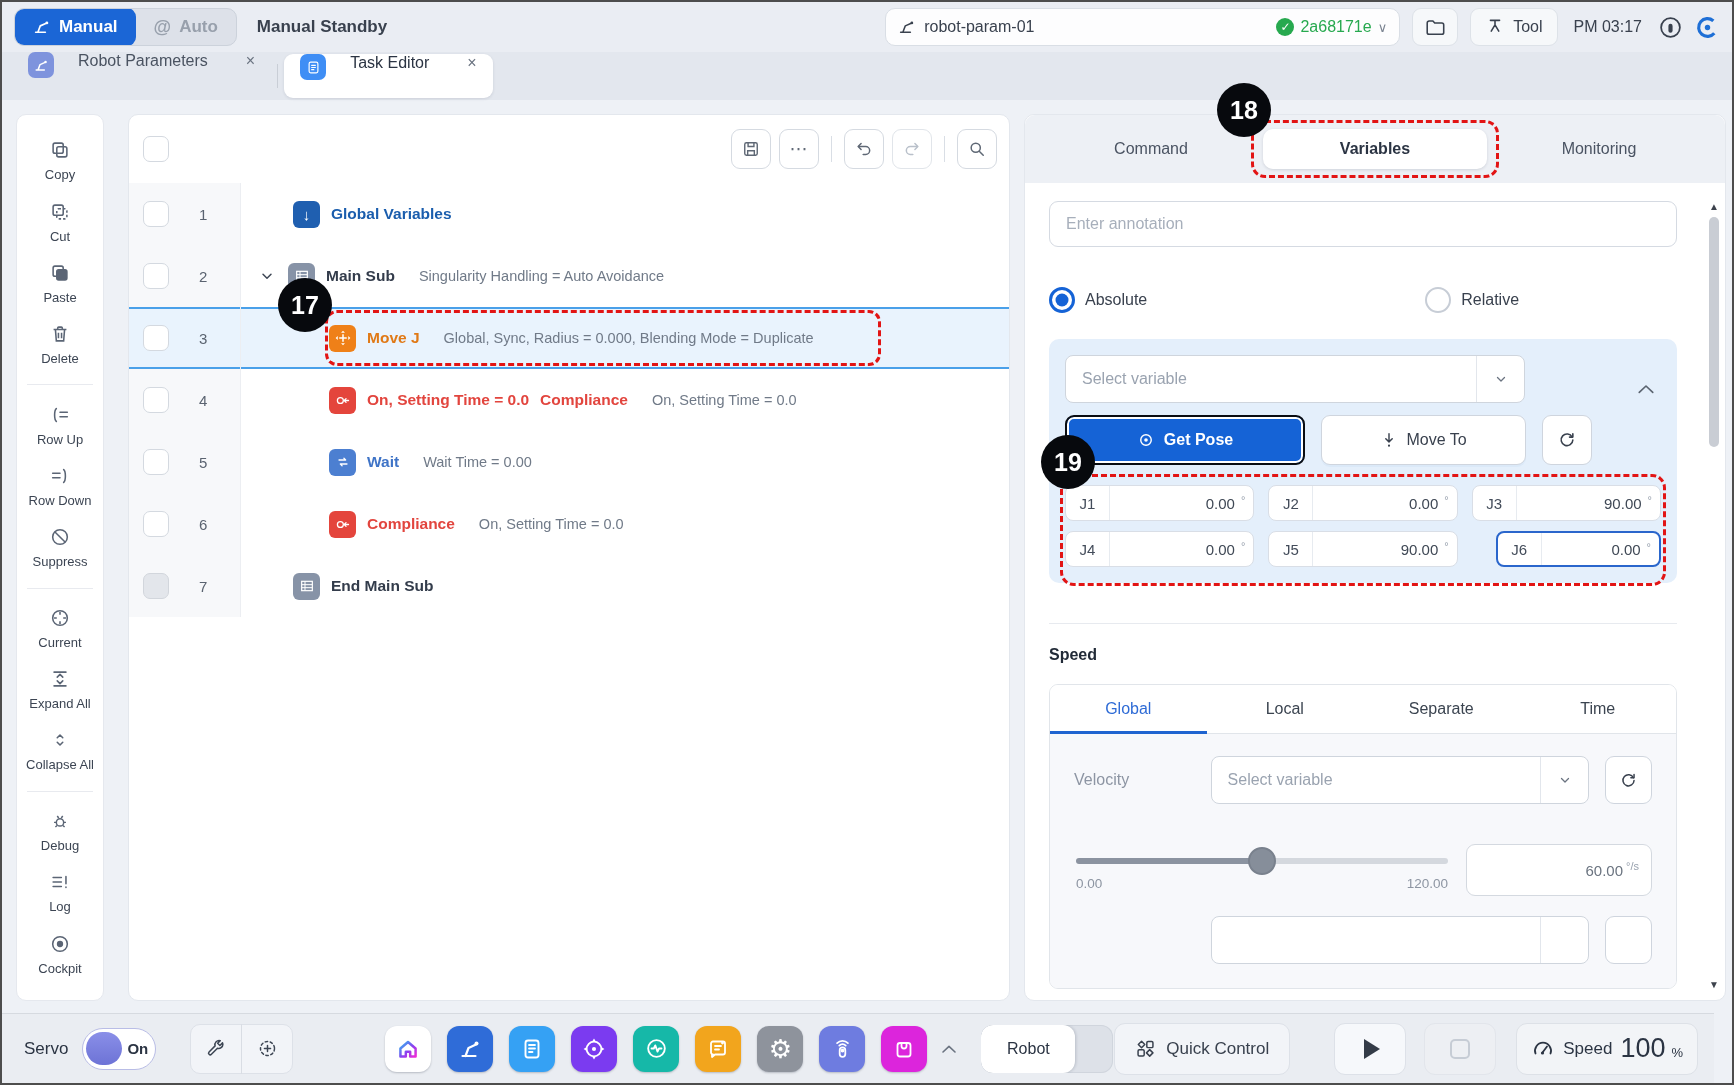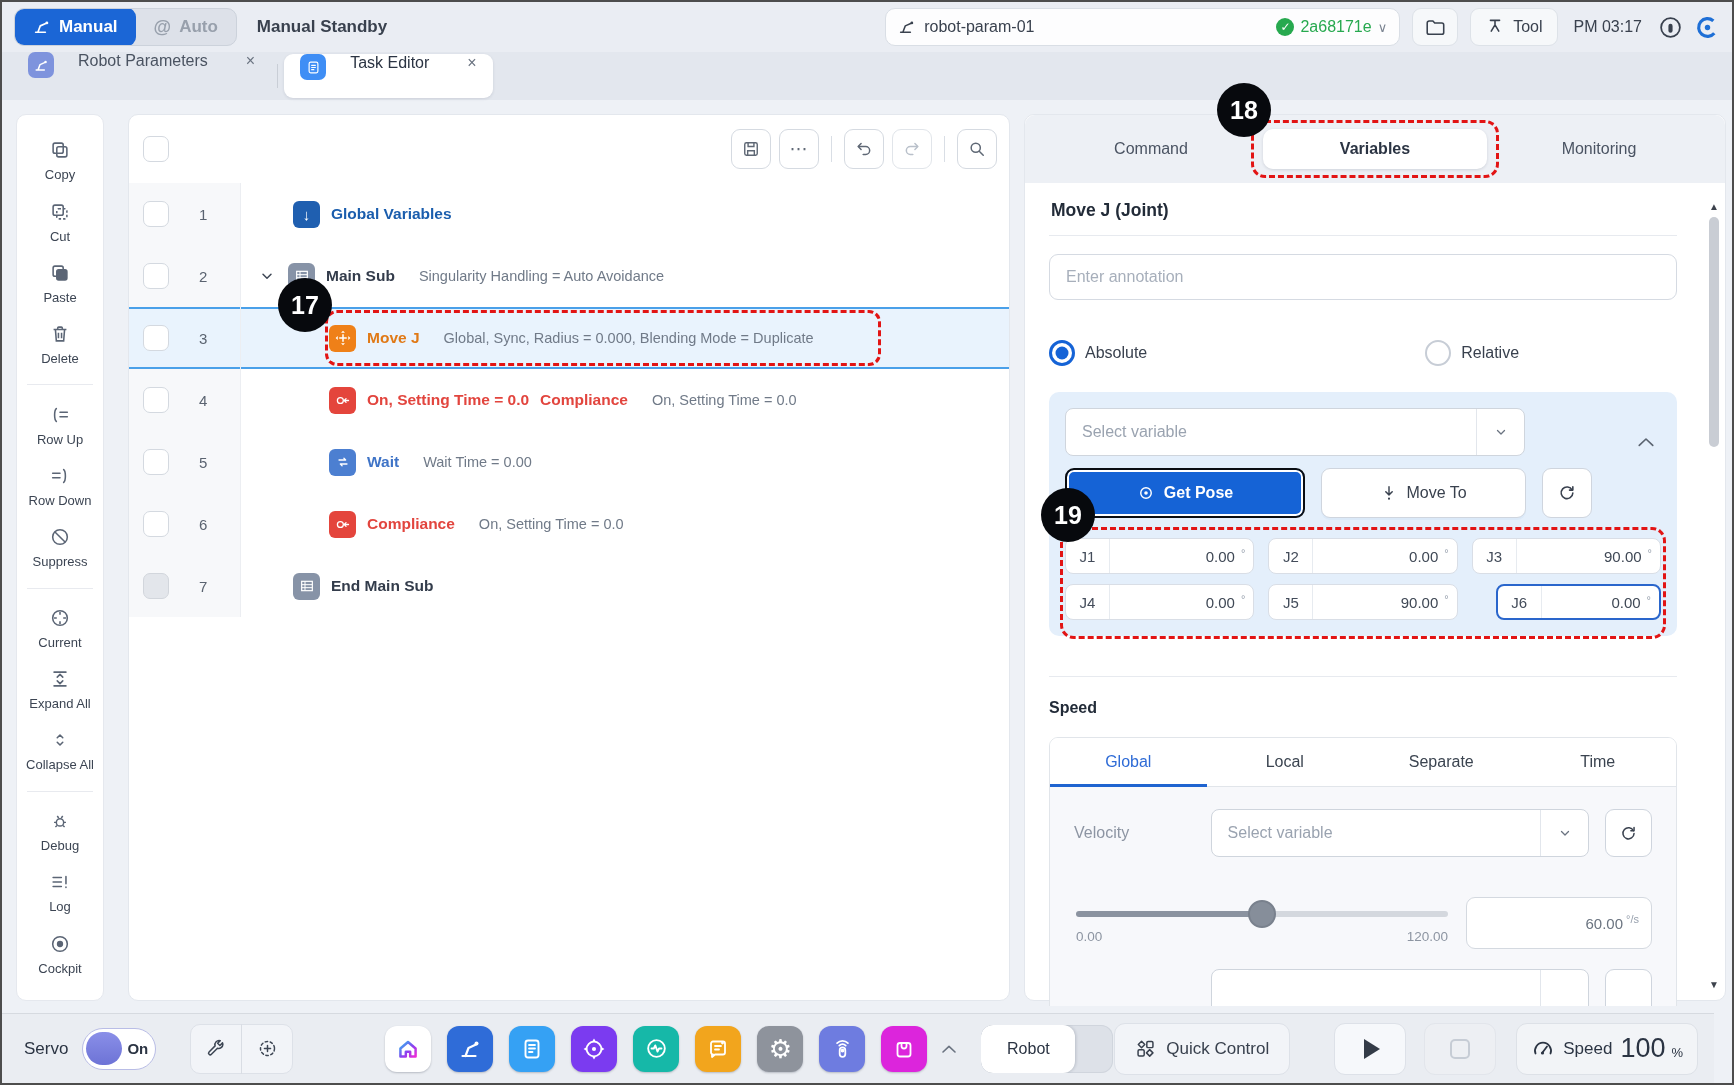--- a/index.html
+++ b/index.html
@@ -583,21 +583,20 @@
     <div class="ptabs">
       <div class="ptab">Command</div>
       <div class="ptab active">
         <span>Variables</span>
         <div class="badge b18">18</div>
       </div>
       <div class="ptab">Monitoring</div>
     </div>
 
     <div class="pbody">
-      <div class="ptitle">Move J (Joint)</div>
 
       <input class="annot" placeholder="Enter annotation" style="">
 
       <div class="radiorow">
         <span class="radio on"></span>
         <span class="rlab">Absolute</span>
         <span class="radio" style="margin-left:278px;"></span>
         <span class="rlab">Relative</span>
       </div>
 

